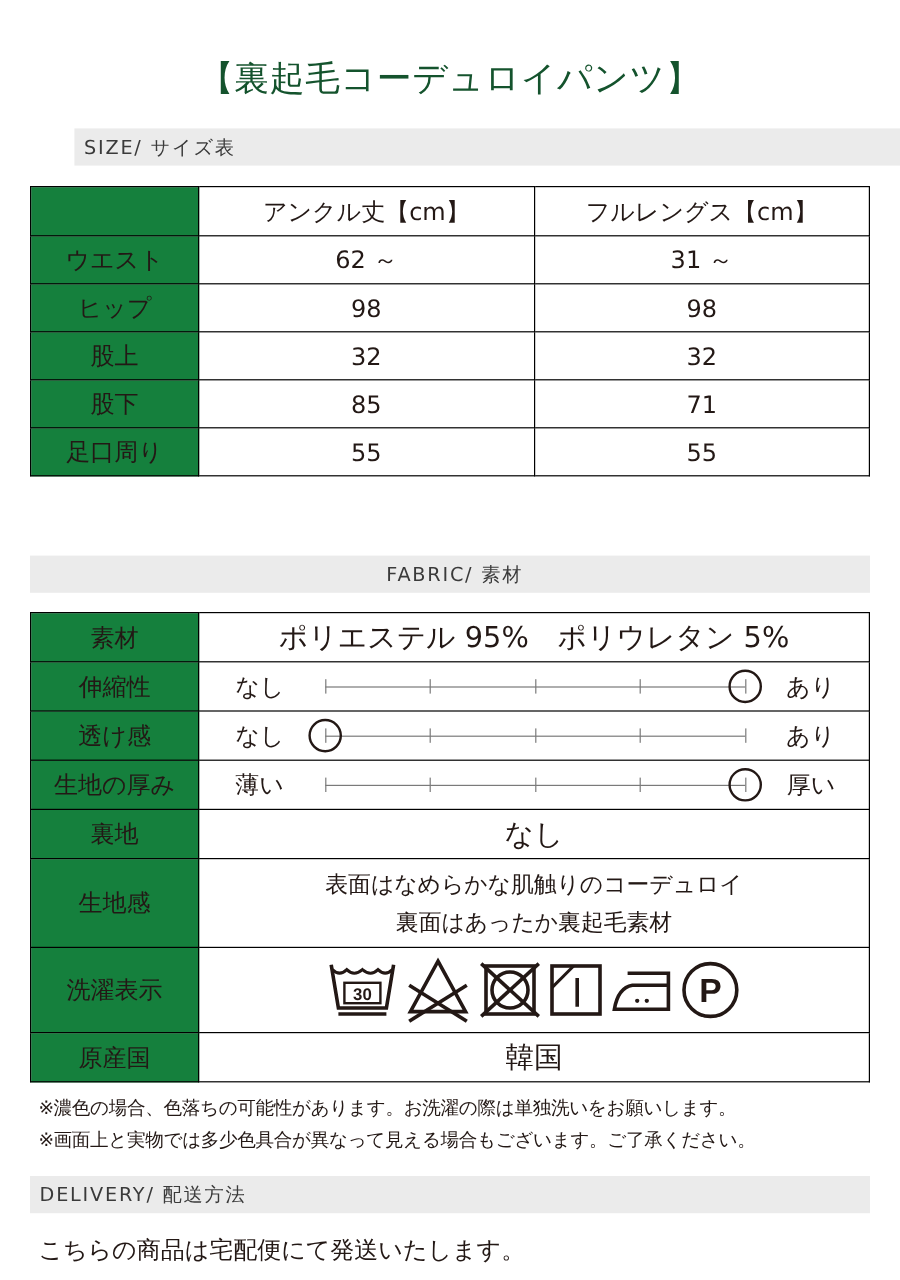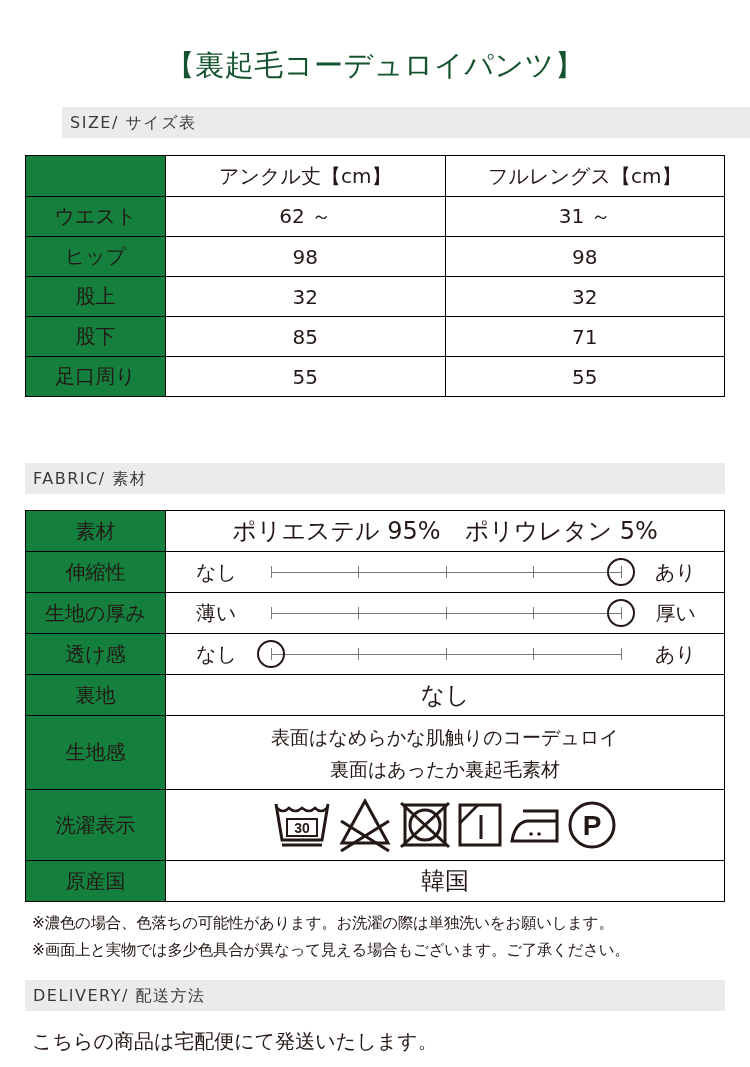--- a/index.html
+++ b/index.html
@@ -95,21 +95,21 @@
     <td>71</td>
   </tr>
   <tr>
     <td class="lbl">足口周り</td>
     <td>55</td>
     <td>55</td>
   </tr>
 </tbody>
   </table>
 
-<div class="section-bar" style="top:463px;">FABRIC/ 素材</div>
+<div class="section-bar" style="top:463px;text-align:center;">FABRIC/ 素材</div>
 
 <table class="grid fabric-table" style="top:510px;">
   <tbody>
       <tr>
     <td class="lbl">素材</td>
     <td class="val">ポリエステル 95%　ポリウレタン 5%</td>
   </tr>
 
   <tr>
     <td class="lbl">伸縮性</td>
@@ -122,54 +122,54 @@
         <div class="tick" style="left:280px"></div>
         <div class="tick" style="left:367px"></div>
         <div class="tick" style="left:455px"></div>
         <div class="marker" style="left:455px"></div>
         <span class="scale-right">あり</span>
       </div>
     </td>
   </tr>
 
   <tr>
+    <td class="lbl">透け感</td>
+    <td class="scale-cell">
+      <div class="scale-wrap">
+        <span class="scale-left">なし</span>
+        <div class="scale-line"></div>
+        <div class="tick" style="left:105px"></div>
+        <div class="tick" style="left:192px"></div>
+        <div class="tick" style="left:280px"></div>
+        <div class="tick" style="left:367px"></div>
+        <div class="tick" style="left:455px"></div>
+        <div class="marker" style="left:105px"></div>
+        <span class="scale-right">あり</span>
+      </div>
+    </td>
+  </tr>
+
+  <tr>
     <td class="lbl">生地の厚み</td>
     <td class="scale-cell">
       <div class="scale-wrap">
         <span class="scale-left">薄い</span>
         <div class="scale-line"></div>
         <div class="tick" style="left:105px"></div>
         <div class="tick" style="left:192px"></div>
         <div class="tick" style="left:280px"></div>
         <div class="tick" style="left:367px"></div>
         <div class="tick" style="left:455px"></div>
         <div class="marker" style="left:455px"></div>
         <span class="scale-right">厚い</span>
       </div>
     </td>
   </tr>
 
   <tr>
-    <td class="lbl">透け感</td>
-    <td class="scale-cell">
-      <div class="scale-wrap">
-        <span class="scale-left">なし</span>
-        <div class="scale-line"></div>
-        <div class="tick" style="left:105px"></div>
-        <div class="tick" style="left:192px"></div>
-        <div class="tick" style="left:280px"></div>
-        <div class="tick" style="left:367px"></div>
-        <div class="tick" style="left:455px"></div>
-        <div class="marker" style="left:105px"></div>
-        <span class="scale-right">あり</span>
-      </div>
-    </td>
-  </tr>
-
-  <tr>
     <td class="lbl" style="height:40px">裏地</td>
     <td class="val">なし</td>
   </tr>
 
   <tr>
     <td class="lbl" style="height:74px">生地感</td>
     <td>
       <span class="feel-line">表面はなめらかな肌触りのコーデュロイ</span>
       <span class="feel-line">裏面はあったか裏起毛素材</span>
     </td>

